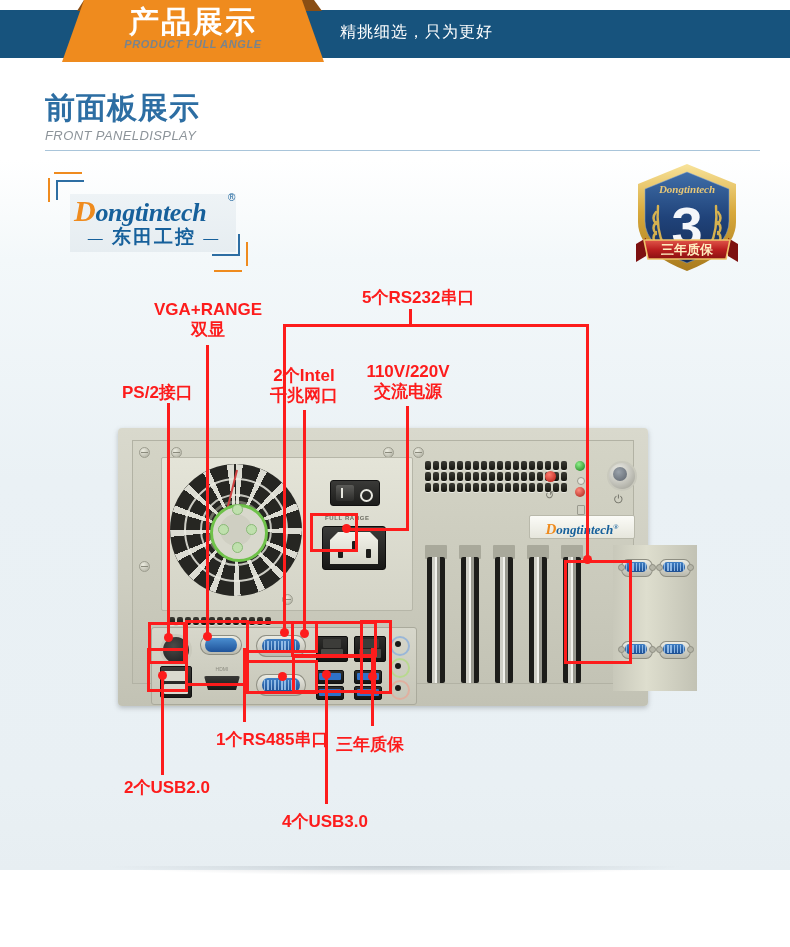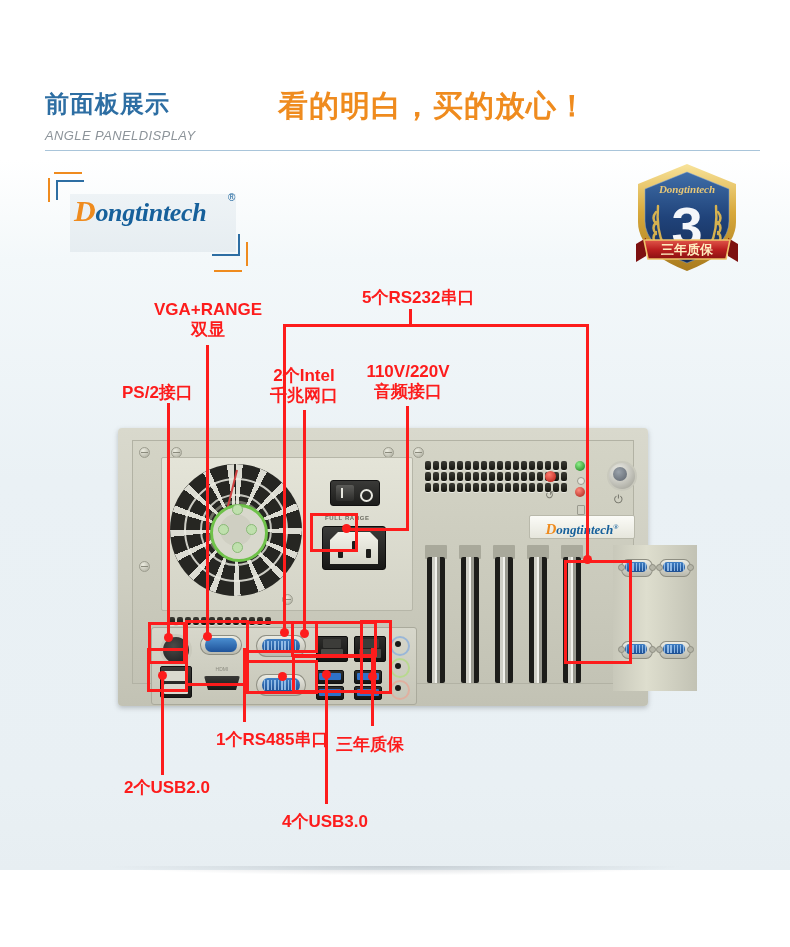--- a/index.html
+++ b/index.html
@@ -21,21 +21,21 @@
   .hdr-fold-r{position:absolute;left:300px;top:0;width:22px;height:11px;background:#8a4e14;
     clip-path:polygon(0 0,14px 0,22px 11px,0 11px);}
   .hdr-cn{position:absolute;left:62px;top:6px;width:262px;text-align:center;
     color:#fff;font-size:30px;font-weight:bold;letter-spacing:2px;line-height:32px;}
   .hdr-en{position:absolute;left:62px;top:38px;width:262px;text-align:center;
     color:#7a848c;font-size:11px;font-style:italic;font-weight:bold;letter-spacing:.6px;}
   .hdr-sub{position:absolute;left:340px;top:22px;color:#ffffff;font-size:16px;letter-spacing:1px;}
 
   
   .sec{position:absolute;left:0;top:88px;width:790px;height:66px;}
-  .sec-cn{position:absolute;left:45px;top:0;color:#2d6ea3;font-size:24px;font-weight:bold;letter-spacing:1px;}
+  .sec-cn{position:absolute;left:45px;top:0;color:#2d6ea3;font-size:30px;font-weight:bold;letter-spacing:1px;}
   .sec-en{position:absolute;left:45px;top:40px;color:#8d949a;font-size:13px;font-style:italic;letter-spacing:.4px;}
   .sec-slogan{position:absolute;left:278px;top:-2px;color:#ef8b1e;font-size:30px;font-weight:bold;letter-spacing:1px;}
   .sec-rule{position:absolute;left:45px;top:62px;width:715px;height:1px;background:#a9c5da;}
 
   
   .plate{position:absolute;left:0;top:160px;width:790px;height:710px;
     background:linear-gradient(180deg,#ffffff 0%,#f3f8fa 14%,#eaf1f5 45%,#e9f0f4 88%,#e7eef2 100%);}
   .plate-shadow{position:absolute;left:0;top:866px;width:790px;height:26px;
     background:radial-gradient(ellipse 400px 13px at 50% 0%,rgba(120,130,140,.30),rgba(120,130,140,0) 72%);}
 
@@ -195,25 +195,33 @@
   .lnv{width:3px;}
   .lnh{height:3px;}
   .dot{position:absolute;width:9px;height:9px;border-radius:50%;background:#fd1c1c;}
   .box{position:absolute;border:3px solid #fd1c1c;}
 </style>
 </head>
 <body>
 
 <div id="root">
 
+  <div class="hdr">
+    <div class="hdr-bar"></div>
+    <div class="hdr-fold-l"></div>
+    <div class="hdr-fold-r"></div>
+    <div class="hdr-ribbon"></div>
+    <div class="hdr-cn">产品展示</div>
+    <div class="hdr-en">PRODUCT FULL ANGLE</div>
+    <div class="hdr-sub">精挑细选，只为更好</div>
+  </div>
 
   <div class="sec">
     <div class="sec-cn">前面板展示</div>
-    <div class="sec-en">ANGLE PANELDISPLAY</div>
-    <div class="sec-slogan">看的明白，买的放心！</div>
+    <div class="sec-en">FRONT PANELDISPLAY</div>
     <div class="sec-rule"></div>
   </div>
 
   <div class="plate"></div>
   <div class="plate-shadow"></div>
 
   <div class="logo-wrap">
     <div class="brk tl o">
         <i class="h"></i>
         <i class="v"></i>
@@ -226,20 +234,21 @@
         <i class="h"></i>
         <i class="v"></i>
       </div>
     <div class="brk br2">
         <i class="h"></i>
         <i class="v"></i>
       </div>
     <div class="logo-box"></div>
     <div class="logo-word"><span class="d">D</span><span>ongtintech</span></div>
     <div class="logo-reg">®</div>
+    <div class="logo-cn"><span class="dash">—</span> <span>东田工控</span> <span class="dash">—</span></div>
   </div>
 
   <div class="badge">
     <svg width="110" height="115" viewBox="0 0 110 115">
       <defs>
         <linearGradient id="gld" x1="0" y1="0" x2="0" y2="1">
           <stop offset="0" stop-color="#f8e39a"></stop>
             <stop offset=".45" stop-color="#d8a93c"></stop>
           <stop offset="1" stop-color="#a97b1e"></stop>
         </linearGradient>
@@ -557,21 +566,21 @@
   <div class="dot" style="left:280px;top:628px;"></div>
   <div class="box" style="left:246px;top:621px;width:66px;height:26px;"></div>
 
   <div class="co c" style="left:262px;top:366px;width:84px;">2个Intel</div>
   <div class="co c" style="left:262px;top:386px;width:84px;text-align:center;">千兆网口</div>
   <div class="ln lnv" style="left:303px;top:410px;height:223px;"></div>
   <div class="dot" style="left:300px;top:629px;"></div>
   <div class="box" style="left:291px;top:621px;width:80px;height:30px;"></div>
 
   <div class="co c" style="left:358px;top:362px;width:100px;">110V/220V</div>
-  <div class="co c" style="left:358px;top:382px;width:100px;">音频接口</div>
+  <div class="co c" style="left:358px;top:382px;width:100px;">交流电源</div>
   <div class="ln lnv" style="left:406px;top:406px;height:124px;"></div>
   <div class="ln lnh" style="left:345px;top:528px;width:64px;"></div>
   <div class="dot" style="left:342px;top:524px;"></div>
   <div class="box" style="left:310px;top:513px;width:42px;height:33px;"></div>
 
   <div class="co" style="left:124px;top:778px;">2个USB2.0</div>
   <div class="ln lnv" style="left:161px;top:675px;height:100px;"></div>
   <div class="dot" style="left:158px;top:671px;"></div>
   <div class="box" style="left:147px;top:648px;width:35px;height:38px;"></div>
 

